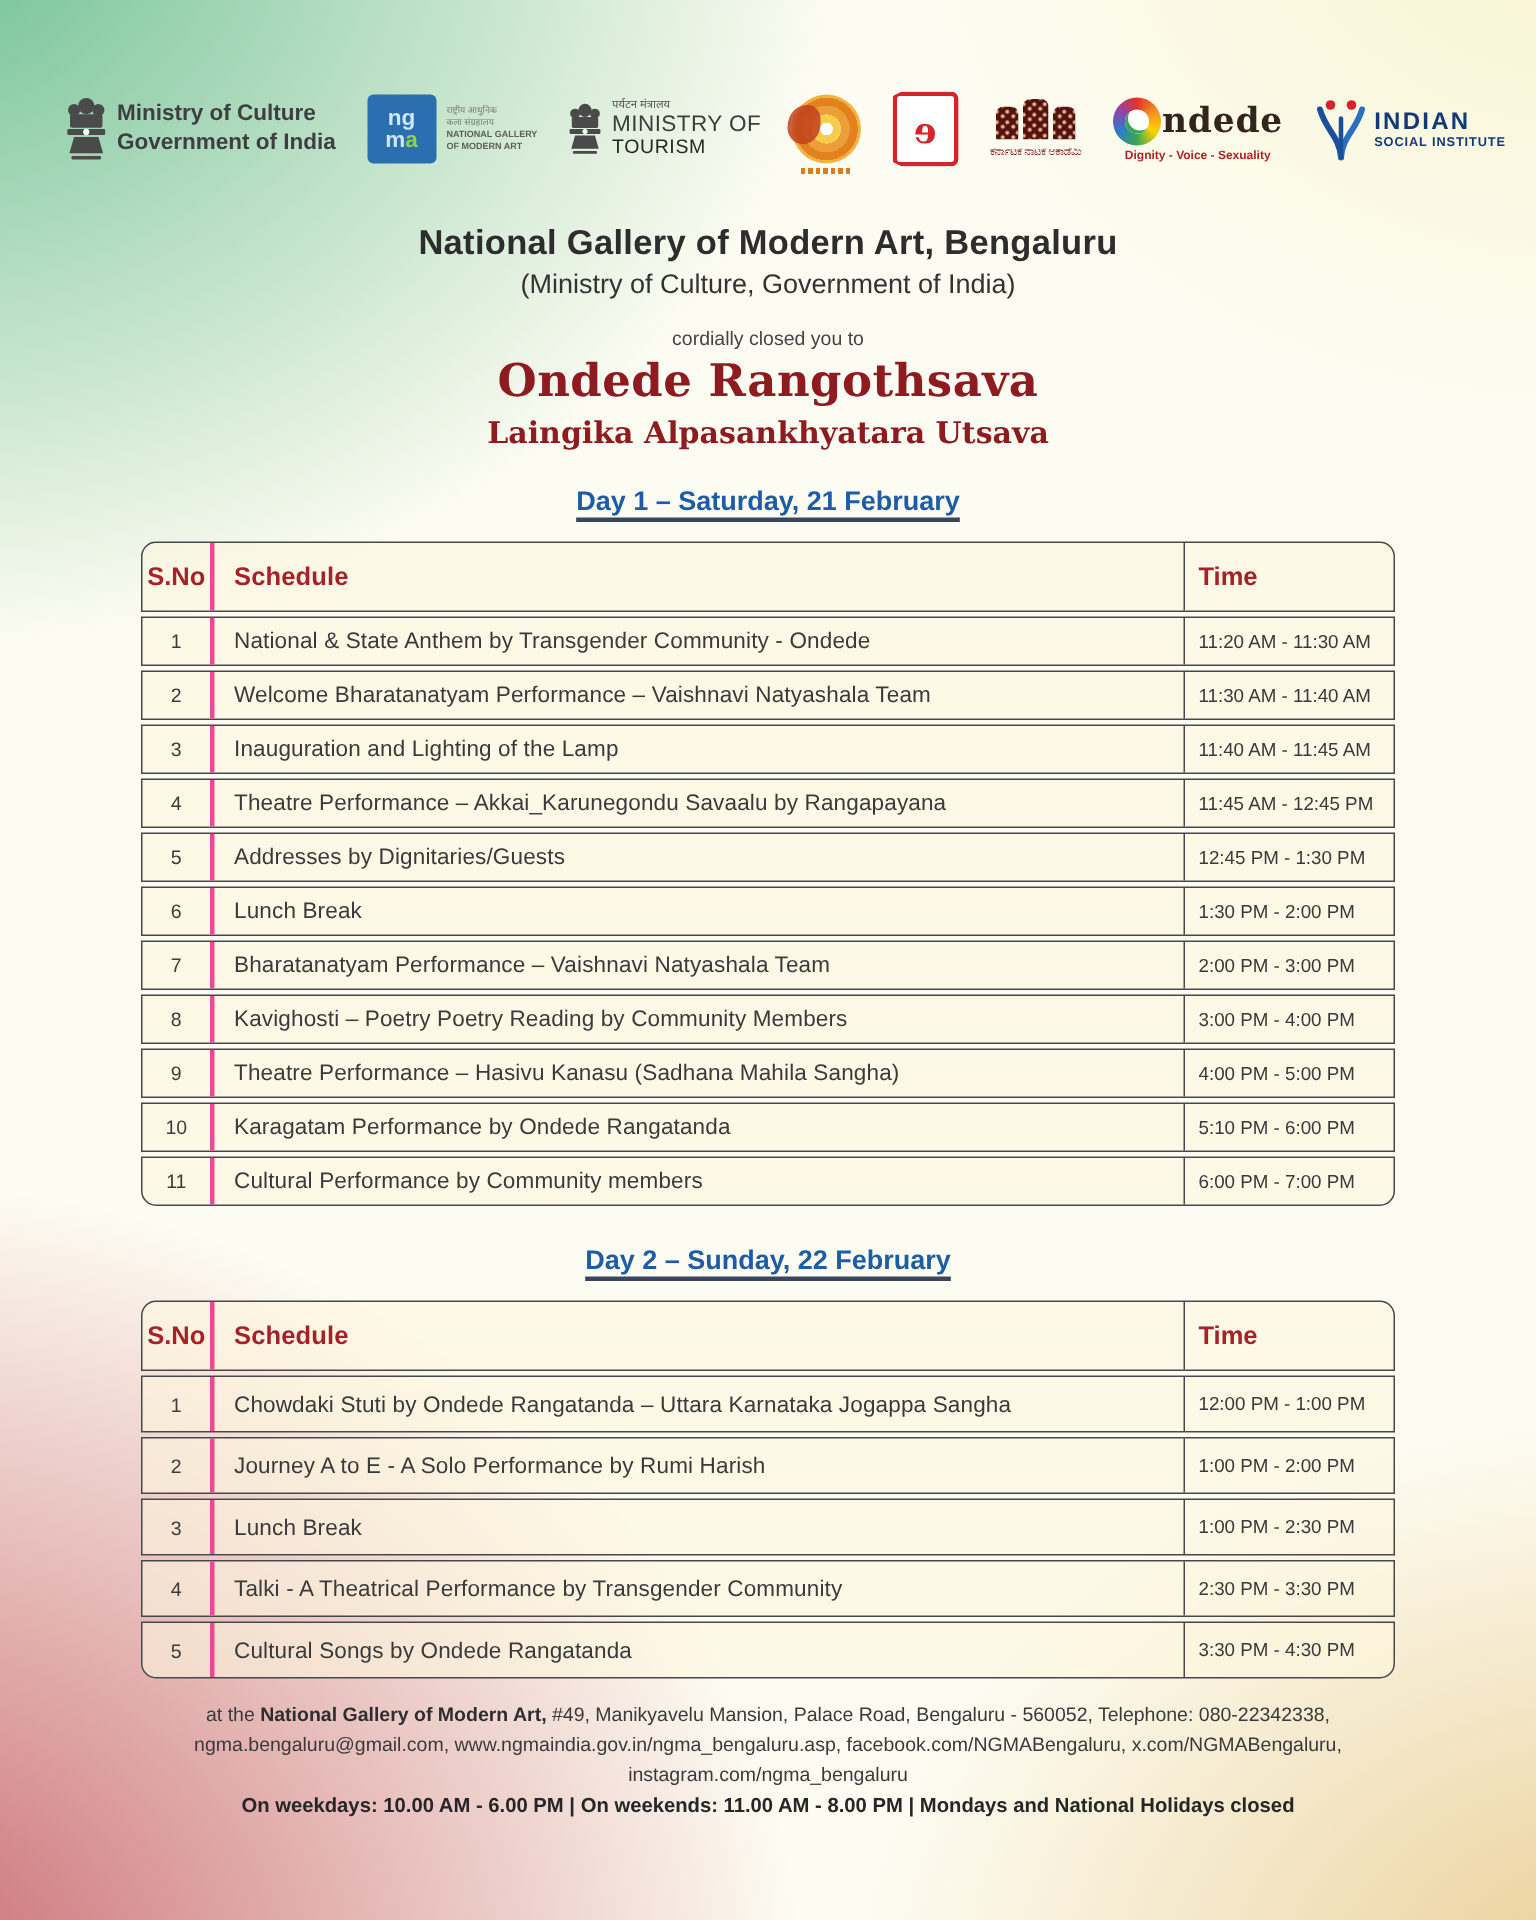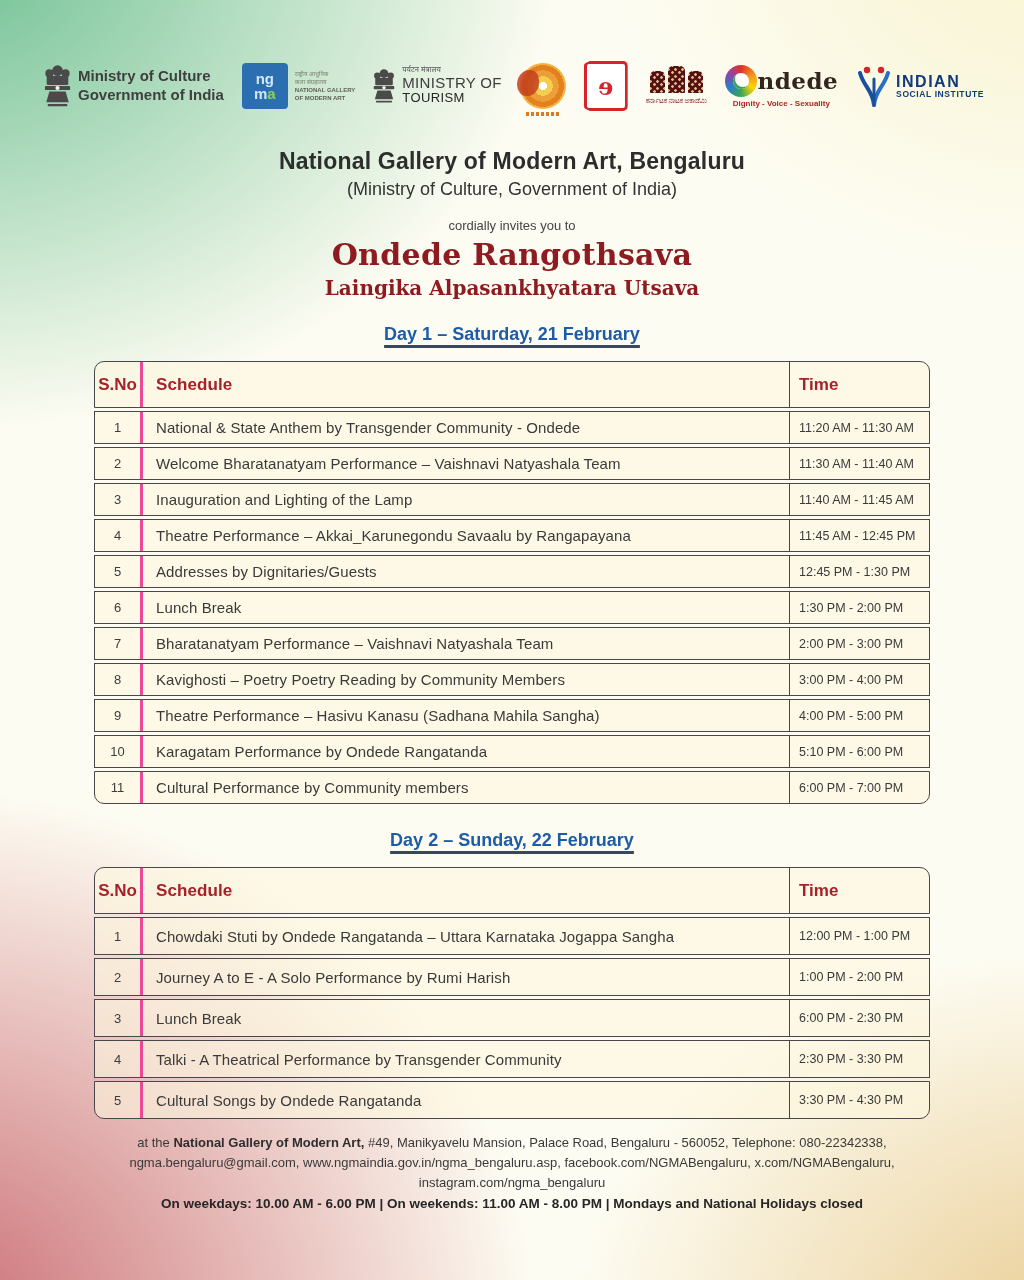--- a/index.html
+++ b/index.html
@@ -11,21 +11,21 @@
       radial-gradient(1000px 780px at -6% -4%, rgba(101,188,140,0.96) 0%, rgba(101,188,140,0) 62%),
       radial-gradient(980px 860px at -8% 104%, rgba(199,99,107,0.96) 0%, rgba(199,99,107,0) 63%),
       radial-gradient(780px 580px at 106% 104%, rgba(232,201,140,0.92) 0%, rgba(232,201,140,0) 66%),
       radial-gradient(640px 500px at 104% -6%, rgba(248,243,205,0.95) 0%, rgba(248,243,205,0) 72%),
       #fdfcf2;
   }
   .poster{width:1024px;height:1280px;position:relative;}
 
   
   .logos{display:flex;justify-content:space-between;align-items:center;
-         padding:50px 40px 0 44px;height:72px;}
+         padding:50px 20px 0 44px;height:72px;}
   .logo{display:flex;align-items:center;gap:7px;}
   .emblem{flex:0 0 auto;}
   .moc-text{font-weight:700;color:#3f3f3f;font-size:15px;line-height:1.25;}
   .ngma-tile{width:46px;height:46px;background:#2b6fb0;border-radius:4px;
              display:flex;flex-direction:column;align-items:center;justify-content:center;
              color:#cfe8f7;font-weight:700;font-size:15px;line-height:1.0;}
   .ngma-tile .grn{color:#8fd14f;}
   .ngma-cap{font-size:6px;color:#77816f;line-height:1.35;}
   .ngma-cap .en{font-weight:700;color:#5c6157;}
   .tour-text{display:flex;flex-direction:column;line-height:1.15;}
@@ -196,21 +196,21 @@
       </svg>
       <div class="isi-text">
         <div class="isi-l1">INDIAN</div>
         <div class="isi-l2">SOCIAL INSTITUTE</div>
       </div>
     </div>
   </header>
 
   <div class="org-title">National Gallery of Modern Art, Bengaluru</div>
   <div class="org-sub">(Ministry of Culture, Government of India)</div>
-  <div class="invite">cordially invites you to</div>
+  <div class="invite">cordially closed you to</div>
   <div class="event-title">Ondede Rangothsava</div>
   <div class="event-sub">Laingika Alpasankhyatara Utsava</div>
 
   <h2 class="day-heading d1">Day 1 – Saturday, 21 February</h2>
   <div class="sched-table" id="day1-table">
       <div class="trow thead">
         <div class="c c-sno">S.No</div>
         <div class="c c-sched">Schedule</div>
         <div class="c c-time">Time</div>
       </div>
@@ -284,21 +284,21 @@
         <div class="c c-time">12:00 PM - 1:00 PM</div>
       </div>
       <div class="trow r2">
         <div class="c c-sno">2</div>
         <div class="c c-sched">Journey A to E - A Solo Performance by Rumi Harish</div>
         <div class="c c-time">1:00 PM - 2:00 PM</div>
       </div>
       <div class="trow r2">
         <div class="c c-sno">3</div>
         <div class="c c-sched">Lunch Break</div>
-        <div class="c c-time">6:00 PM - 2:30 PM</div>
+        <div class="c c-time">1:00 PM - 2:30 PM</div>
       </div>
       <div class="trow r2">
         <div class="c c-sno">4</div>
         <div class="c c-sched">Talki - A Theatrical Performance by Transgender Community</div>
         <div class="c c-time">2:30 PM - 3:30 PM</div>
       </div>
       <div class="trow r2 last">
         <div class="c c-sno">5</div>
         <div class="c c-sched">Cultural Songs by Ondede Rangatanda</div>
         <div class="c c-time">3:30 PM - 4:30 PM</div>

